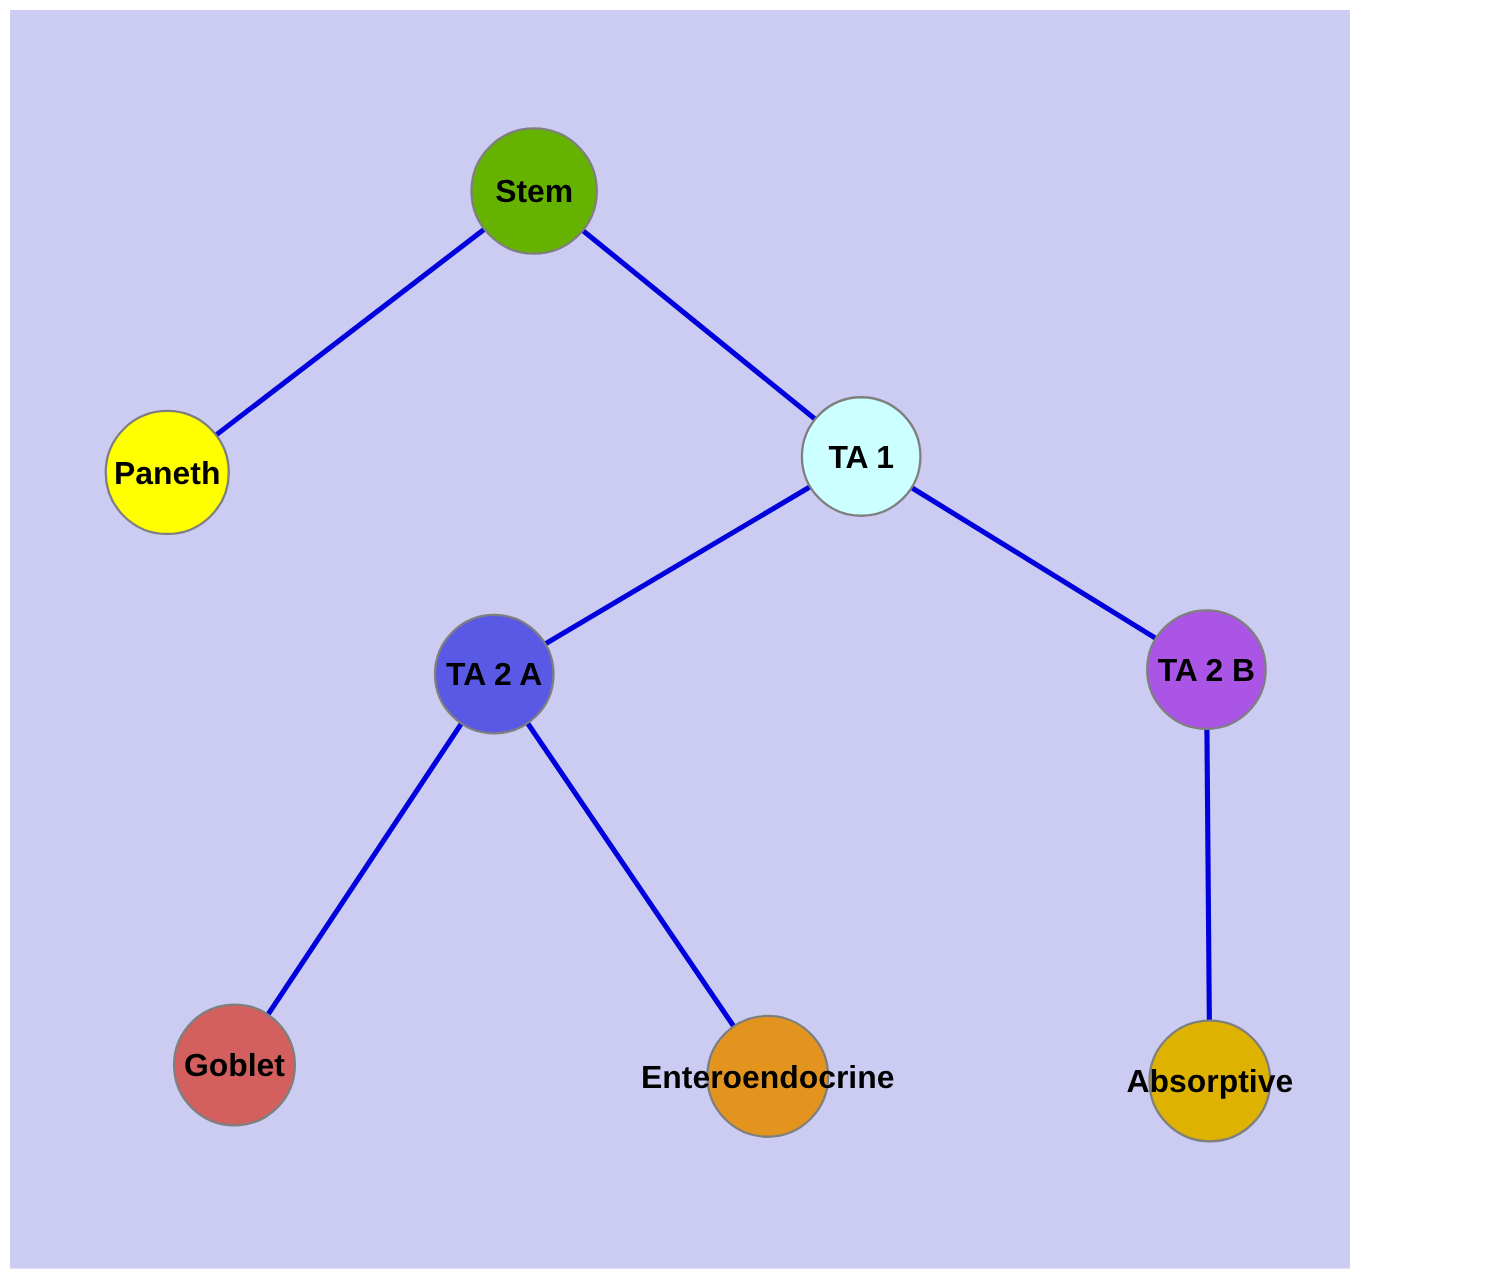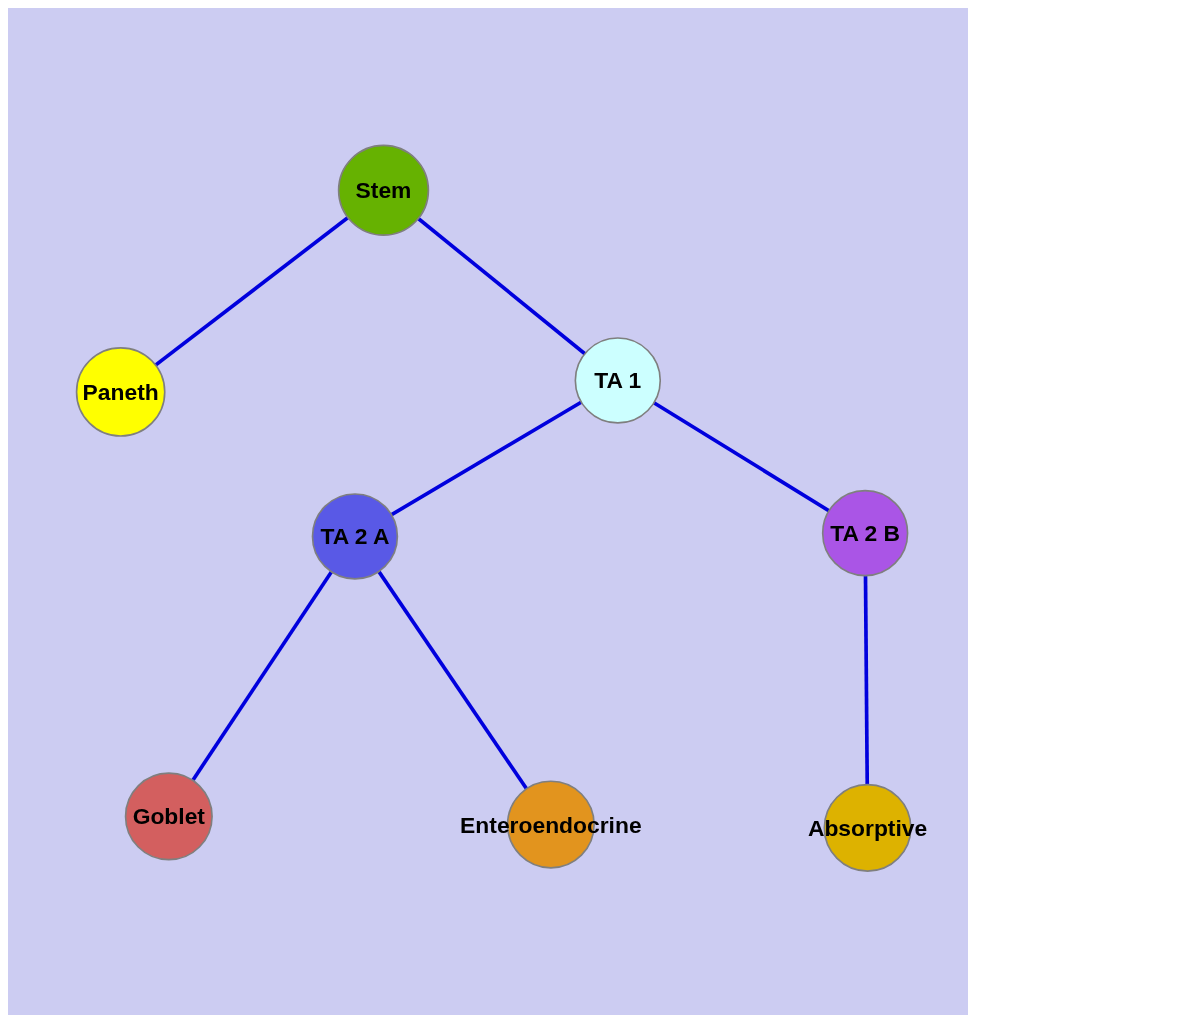--- a/index.html
+++ b/index.html
@@ -3,21 +3,21 @@
 <meta charset="utf-8">
 <style>
   html, body {
     margin: 0;
     padding: 0;
     background: #ffffff;
     font-family: "Liberation Sans", sans-serif;
   }
   .diagram-frame {
     position: relative;
-    width: 960px;
+    width: 1072px;
     height: 1007px;
     margin: 8px;
     overflow: hidden;
   }
   svg.graph {
     display: block;
     width: 100%;
     height: 100%;
   }
   svg.graph text {

